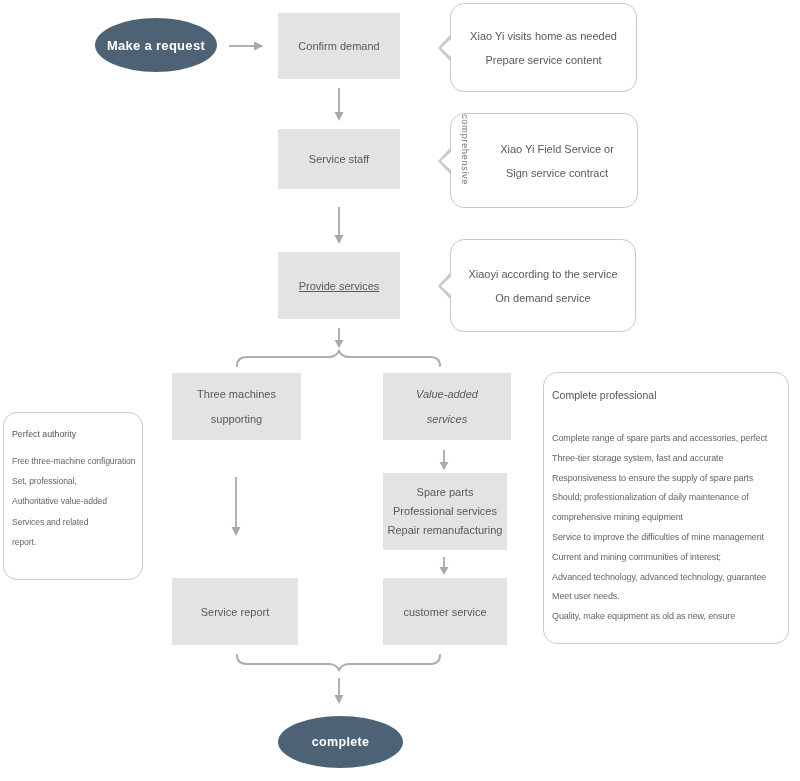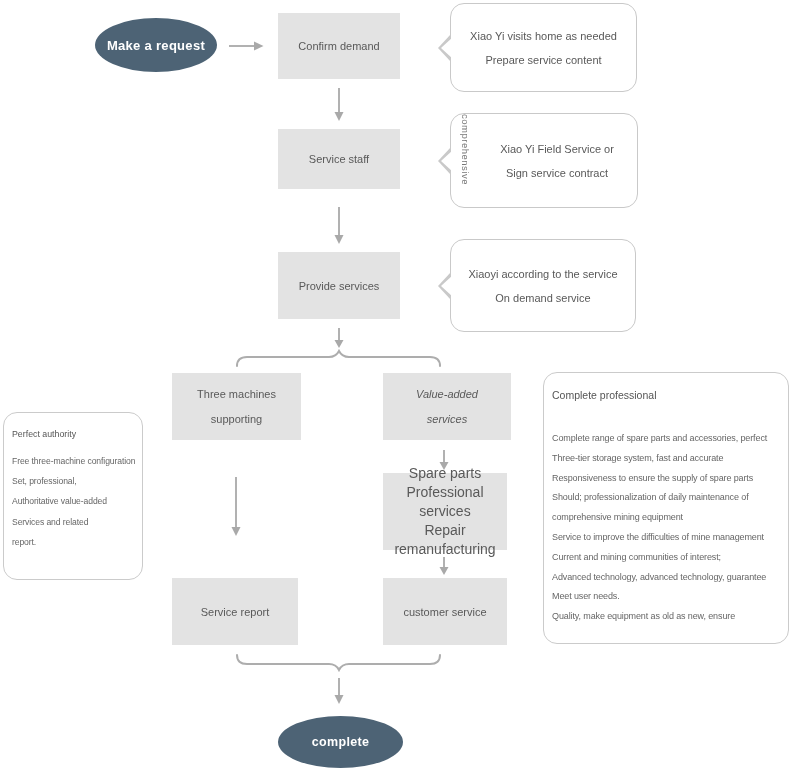--- a/index.html
+++ b/index.html
@@ -14,21 +14,21 @@
     position:absolute; z-index:2; background:#4d6375; border-radius:50%;
     display:flex; align-items:center; justify-content:center;
     color:#ffffff; font-weight:bold; font-size:13px; letter-spacing:.3px;
   }
   .gbox {
     position:absolute; z-index:2; background:#e3e3e3; color:#595959;
     display:flex; flex-direction:column; align-items:center; justify-content:center;
     font-size:11px; text-align:center;
   }
   .gbox .line { line-height:25px; }
-  .gbox.spare .line { line-height:19px; font-size:14px; }
+  .gbox.spare .line { line-height:19px; font-size:11px; }
 
   .callout {
     position:absolute; z-index:2; background:#ffffff;
     border:1.5px solid #c9c9c9; border-radius:14px;
     display:flex; flex-direction:column; align-items:center; justify-content:center;
     color:#595959; font-size:11px; text-align:center;
   }
   .callout .line { line-height:24px; white-space:nowrap; }
   .tail-border {
     position:absolute; left:-13px; top:50%; margin-top:-14px; width:0; height:0;
@@ -117,21 +117,21 @@
   <div class="node" style="left:95px; top:18px; width:122px; height:54px;">
     <span>Make a request</span>
   </div>
 
   <div class="gbox" style="left:278px; top:13px; width:122px; height:66px;text-align:center;">
     <span>Confirm demand</span>
   </div>
   <div class="gbox" style="left:278px; top:129px; width:122px; height:60px;">
     <span>Service staff</span>
   </div>
-  <div class="gbox" style="left:278px; top:252px; width:122px; height:67px;">
+  <div class="gbox" style="left:278px; top:252px; width:122px; height:67px;text-decoration:underline;">
     <span>Provide services</span>
   </div>
 
   <div class="callout" style="left:450px; top:3px; width:187px; height:89px;">
     <div class="tail-border"></div>
     <div class="tail-fill"></div>
     <div class="co-body">
         <div class="line">Xiao Yi visits home as needed</div>
         <div class="line">Prepare service content</div>
       </div>

